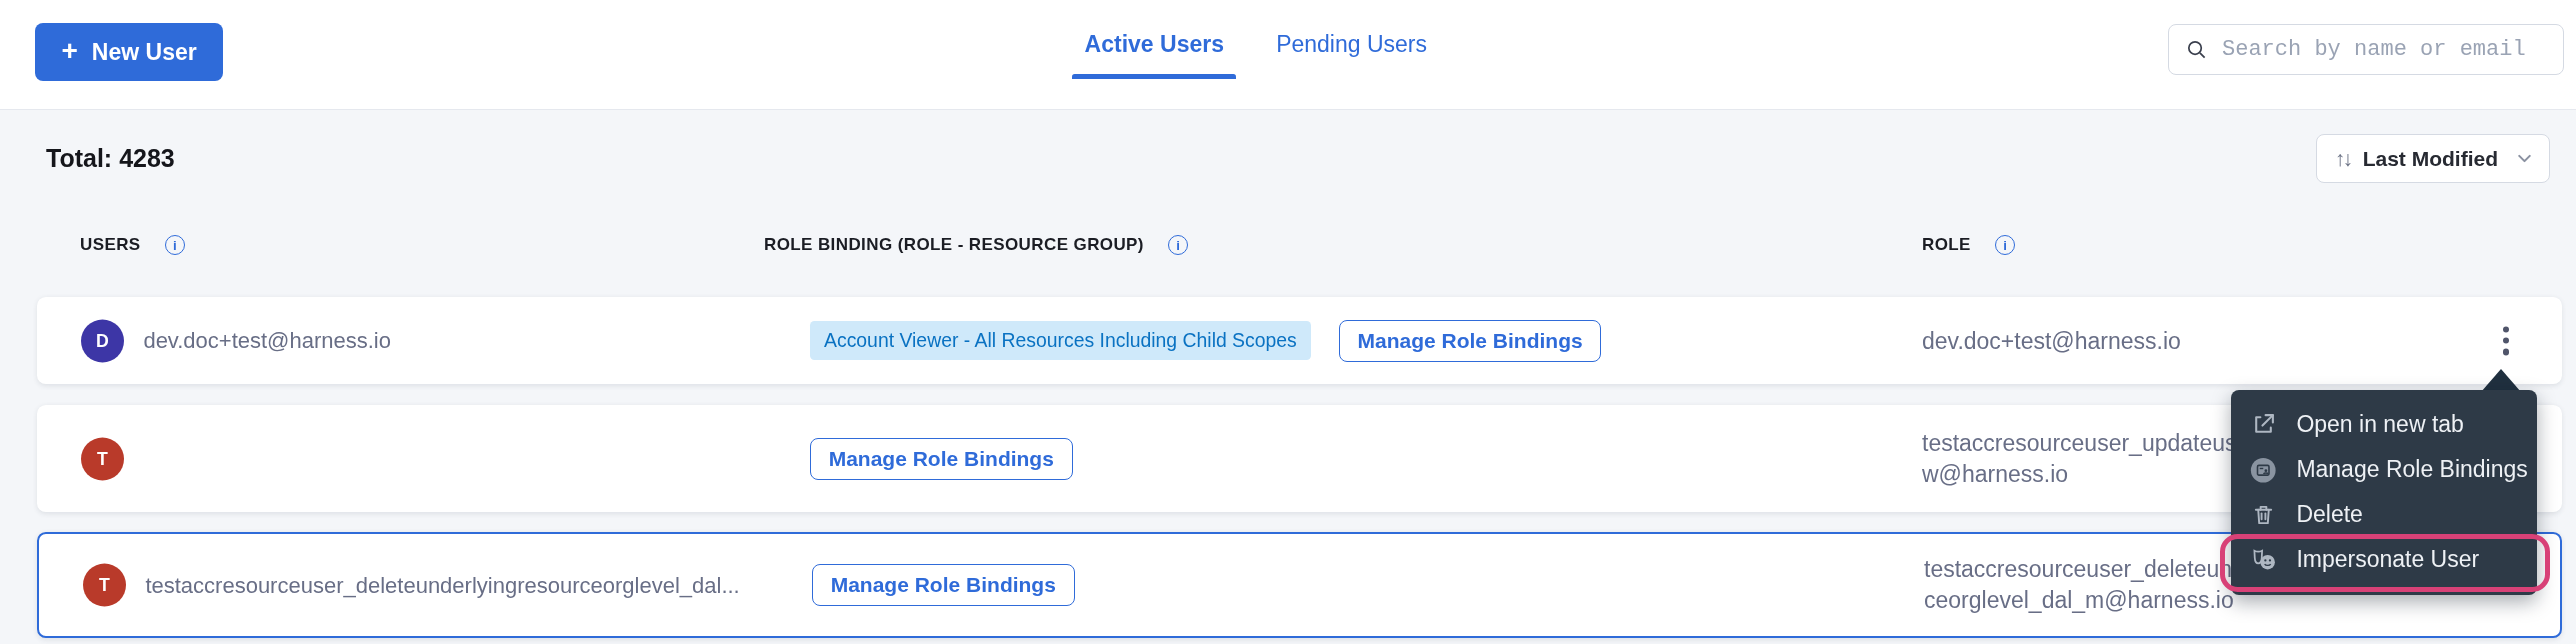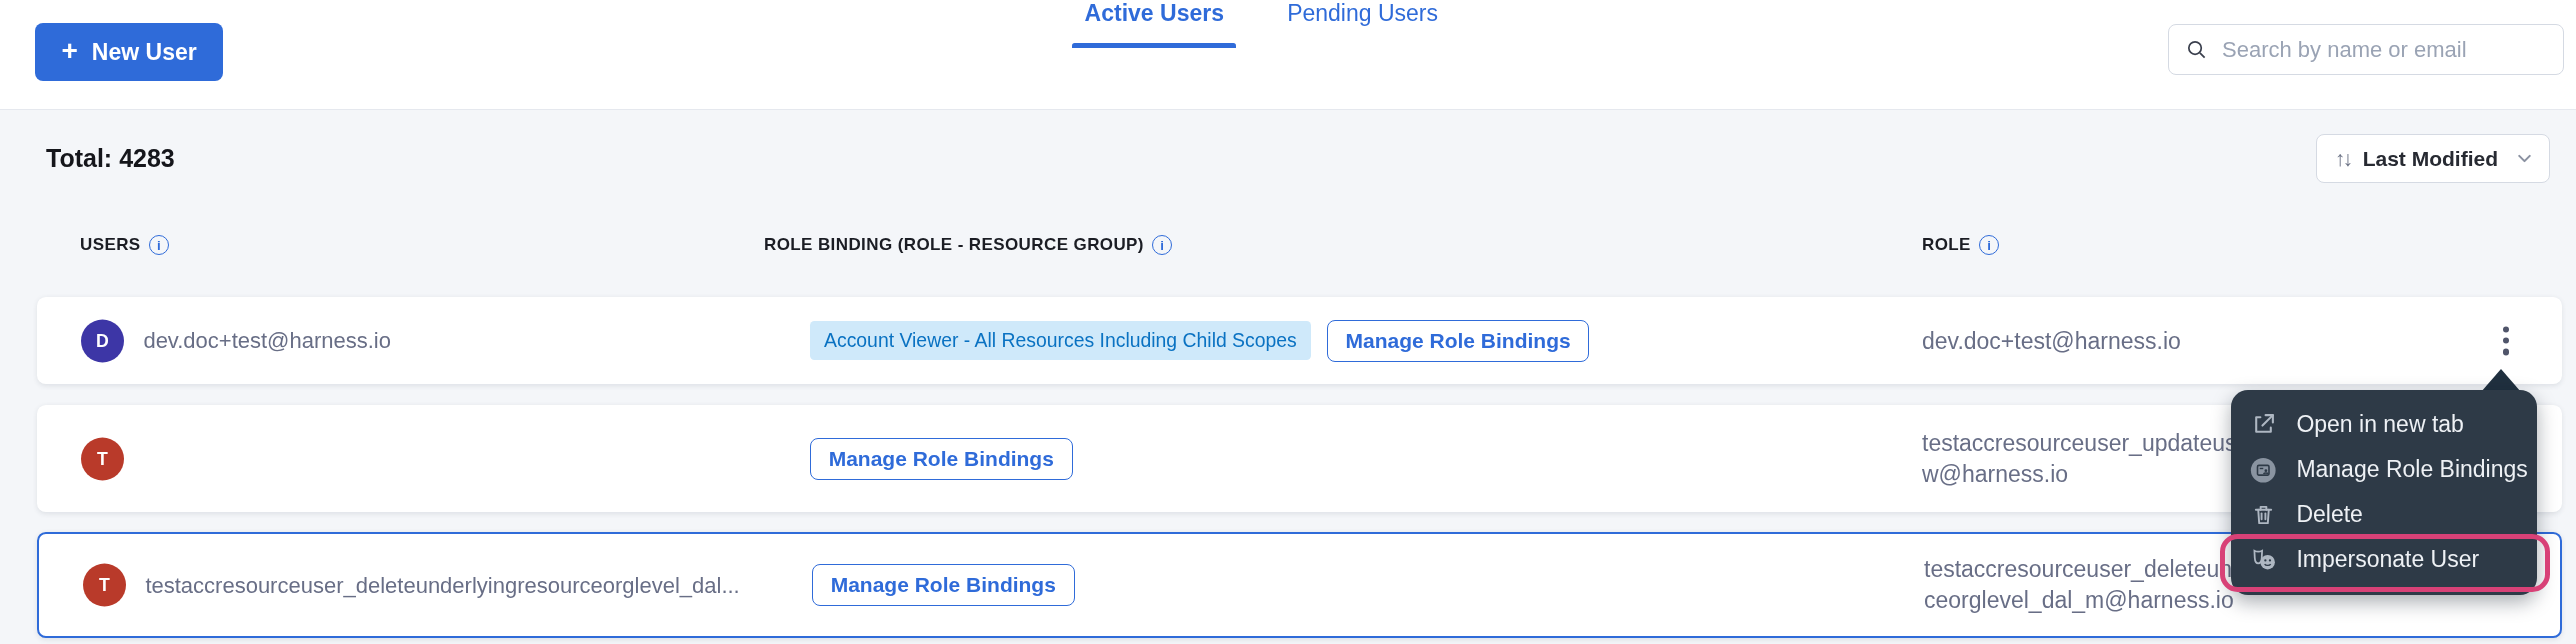--- a/index.html
+++ b/index.html
@@ -3,60 +3,60 @@
 <meta charset="utf-8">
 <style>
   html,body{margin:0;padding:0;}
   body{font-family:"Liberation Sans",sans-serif;}
   #app{position:relative;width:2576px;height:645px;background:var(--page-bg,#f4f6f9);overflow:hidden;}
 
   
   .header{position:absolute;left:0;top:0;width:2576px;height:110px;background:#fff;border-bottom:1.8px solid #e5e8ee;box-sizing:border-box;}
   .btn-new-user{position:absolute;left:35px;top:23px;height:58px;padding:0 26.5px;background:var(--accent,#2f6bd9);color:#fff;border:none;border-radius:8px;font-size:23px;font-weight:bold;display:flex;align-items:center;gap:14px;cursor:pointer;font-family:inherit;}
   .btn-new-user .plus{font-size:28px;font-weight:bold;line-height:1;margin-top:-2.7px;}
-  .tabs{position:absolute;left:1074px;top:0;height:110px;display:flex;align-items:flex-start;gap:42px;}
+  .tabs{position:absolute;left:1074px;top:0;height:110px;display:flex;align-items:center;gap:31px;}
   .tab{position:relative;padding:0 10.6px 21px;font-size:23px;color:var(--accent,#2f6bd9);cursor:pointer;}
   .tab.active{font-weight:bold;}
   .tab.active::after{content:"";position:absolute;left:-1.8px;right:-1.8px;bottom:0;height:5.3px;background:var(--accent,#2f6bd9);border-radius:2.7px 2.7px 0 0;}
   .search-box{position:absolute;right:12.4px;top:24px;width:396px;height:51px;background:#fff;border:1.8px solid #d5dae3;border-radius:8px;display:flex;align-items:center;gap:12.4px;padding:0 16px;box-sizing:border-box;}
   .search-box svg{flex:0 0 auto;}
-  .search-box input{flex:1;border:none;outline:none;background:transparent;font-size:22px;color:#0369a1;font-family:Liberation Sans, sans-serif;min-width:0;}
+  .search-box input{flex:1;border:none;outline:none;background:transparent;font-size:22px;color:#0369a1;font-family:Liberation Mono, monospace;min-width:0;}
   .search-box input::placeholder{color:#9aa3b4;}
 
   
   .total{position:absolute;left:46px;top:144px;font-size:25px;font-weight:bold;color:#15161b;}
   .sort-btn{position:absolute;left:2316px;top:134px;width:234px;height:49px;background:#fff;border:1.8px solid #d5dae3;border-radius:8px;display:flex;align-items:center;gap:12.4px;padding:0 14px 0 17.7px;box-sizing:border-box;cursor:pointer;font-family:inherit;font-size:21px;font-weight:bold;color:#272a32;}
   .sort-btn .updown{font-size:21px;font-weight:normal;color:#6b7285;letter-spacing:-2.7px;}
   .sort-btn .chev{margin-left:auto;color:#8a91a1;}
 
   
-  .col-h{position:absolute;top:235px;display:flex;align-items:center;gap:8px;font-size:17px;font-weight:bold;color:#1b1d24;letter-spacing:0.4px;}
+  .col-h{position:absolute;top:235px;display:flex;align-items:center;gap:24px;font-size:17px;font-weight:bold;color:#1b1d24;letter-spacing:0.4px;}
   .col-users{left:80px;}.col-role{left:764px;}.col-email{left:1922px;}
   .info-icon{width:20.3px;height:20.3px;border:1.8px solid var(--accent,#2f6bd9);border-radius:50%;color:var(--accent,#2f6bd9);font-size:13.3px;font-weight:bold;display:inline-flex;align-items:center;justify-content:center;box-sizing:border-box;letter-spacing:0;cursor:pointer;}
 
   
   .card{position:absolute;left:37px;width:2525px;background:#fff;border-radius:8.8px;box-shadow:0 1.8px 5.3px rgba(40,50,70,.10);box-sizing:border-box;cursor:pointer;}
   .row1{top:297px;height:87px;}
   .row2{top:405px;height:107px;}
   .row3{top:532px;height:106px;border:2.7px solid var(--accent,#2f6bd9);}
   .cell-user{position:absolute;left:44px;top:50%;transform:translateY(-50%);display:flex;align-items:center;gap:19.4px;white-space:nowrap;}
   .avatar{width:43px;height:43px;border-radius:50%;color:#fff;font-size:17.7px;font-weight:bold;display:flex;align-items:center;justify-content:center;flex:0 0 auto;}
   .avatar.indigo{background:var(--avatar-indigo,#3d36a6);}
   .avatar.red{background:var(--avatar-red,#b93a2a);}
   .uname{font-size:22px;color:var(--text-muted,#686e86);}
-  .cell-role{position:absolute;left:773px;top:50%;transform:translateY(-50%);display:flex;align-items:center;gap:16px;white-space:nowrap;}
+  .cell-role{position:absolute;left:773px;top:50%;transform:translateY(-50%);display:flex;align-items:center;gap:28px;white-space:nowrap;}
   .badge{background:var(--badge-bg,#cfe9fa);color:var(--badge-text,#0a72c2);font-size:19.4px;padding:8px 14px;border-radius:4.4px;}
   .btn-manage{height:42px;padding:0 17.7px;background:#fff;border:1.8px solid var(--accent,#2f6bd9);border-radius:8px;color:var(--accent,#2f6bd9);font-size:21px;font-weight:bold;display:flex;align-items:center;cursor:pointer;font-family:inherit;}
   .cell-email{position:absolute;left:1885px;top:50%;transform:translateY(-50%);font-size:23px;color:var(--text-muted,#686e86);line-height:31px;white-space:nowrap;}
   .kebab{position:absolute;right:46px;top:50%;transform:translateY(-50%);display:flex;flex-direction:column;gap:5.3px;padding:7px;cursor:pointer;}
   .kebab i{width:6.2px;height:6.2px;border-radius:50%;background:#50556a;}
 
   
   .menu-caret{position:absolute;left:2481px;top:369px;width:0;height:0;border-left:20.3px solid transparent;border-right:20.3px solid transparent;border-bottom:23px solid var(--menu-caret,#20303f);z-index:9;}
-  .context-menu{position:absolute;left:2231px;top:390px;width:306px;background:var(--menu-bg,#2e3a47);border-radius:17px;padding:12.4px 0;box-shadow:0 7px 19.4px rgba(10,20,35,.35);z-index:10;}
+  .context-menu{position:absolute;left:2231px;top:390px;width:306px;background:var(--menu-bg,#2e3a47);border-radius:8px;padding:12.4px 0;box-shadow:0 7px 19.4px rgba(10,20,35,.35);z-index:10;}
   .menu-item{height:45px;display:flex;align-items:center;gap:17.7px;padding:0 17.7px;color:#eef1f5;font-size:23px;cursor:pointer;white-space:nowrap;}
   .menu-item .mi-icon{width:30px;display:flex;justify-content:center;align-items:center;color:#aeb7c2;flex:0 0 auto;}
   .highlight-ring{position:absolute;left:2220px;top:534px;width:330px;height:58px;border:5.3px solid var(--highlight-pink,#d84177);border-radius:17.7px;box-sizing:border-box;z-index:11;pointer-events:none;}
 </style>
 </head>
 <body>
 
 <div id="app">
 
   <div class="header">

